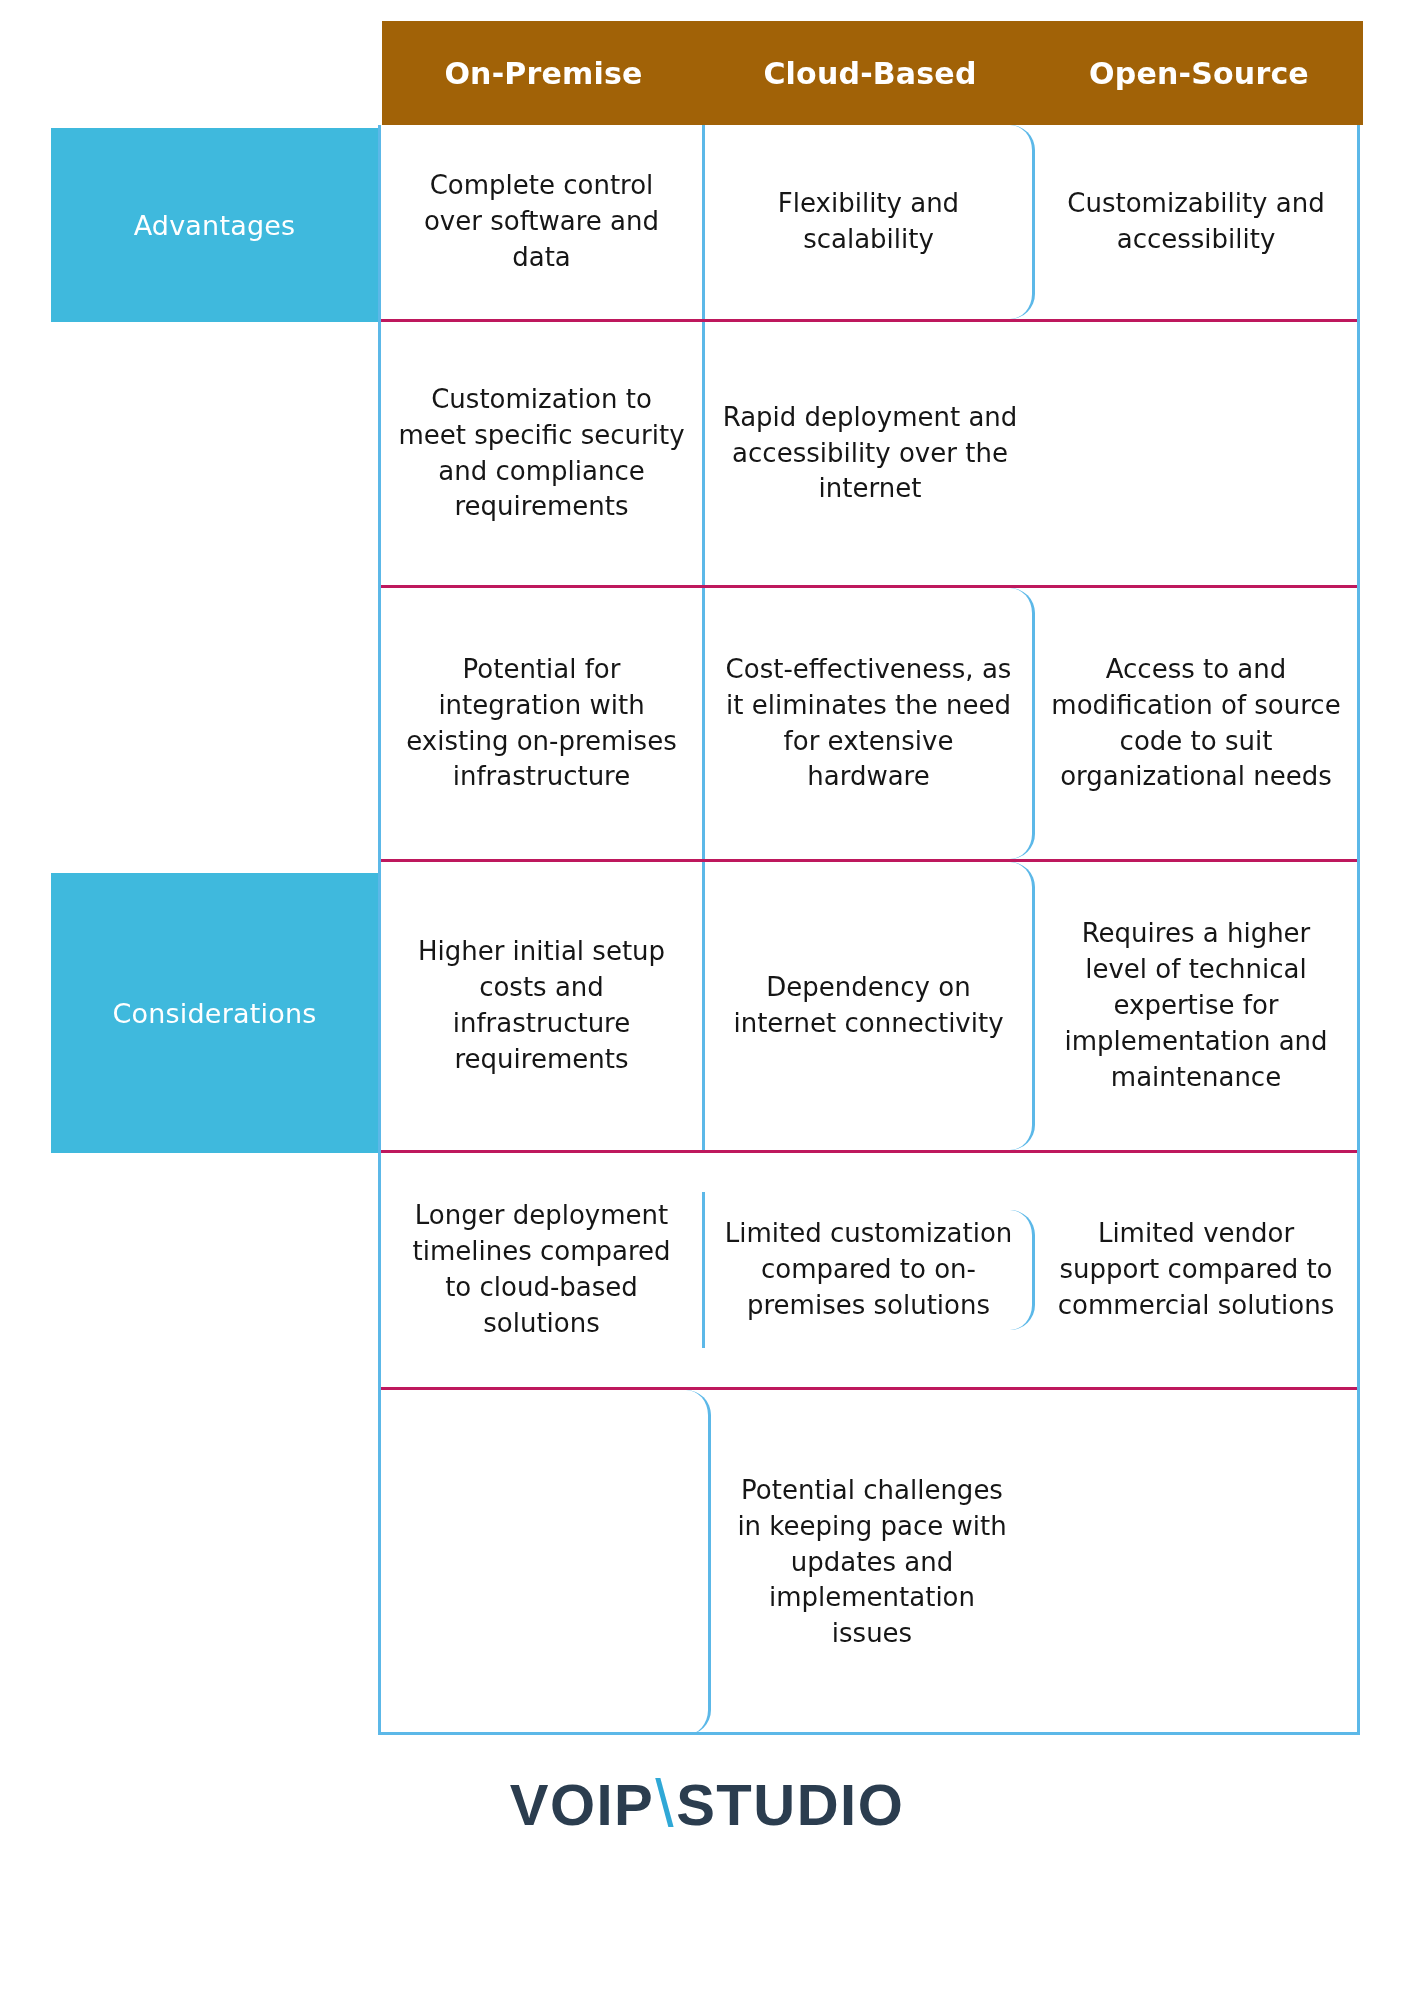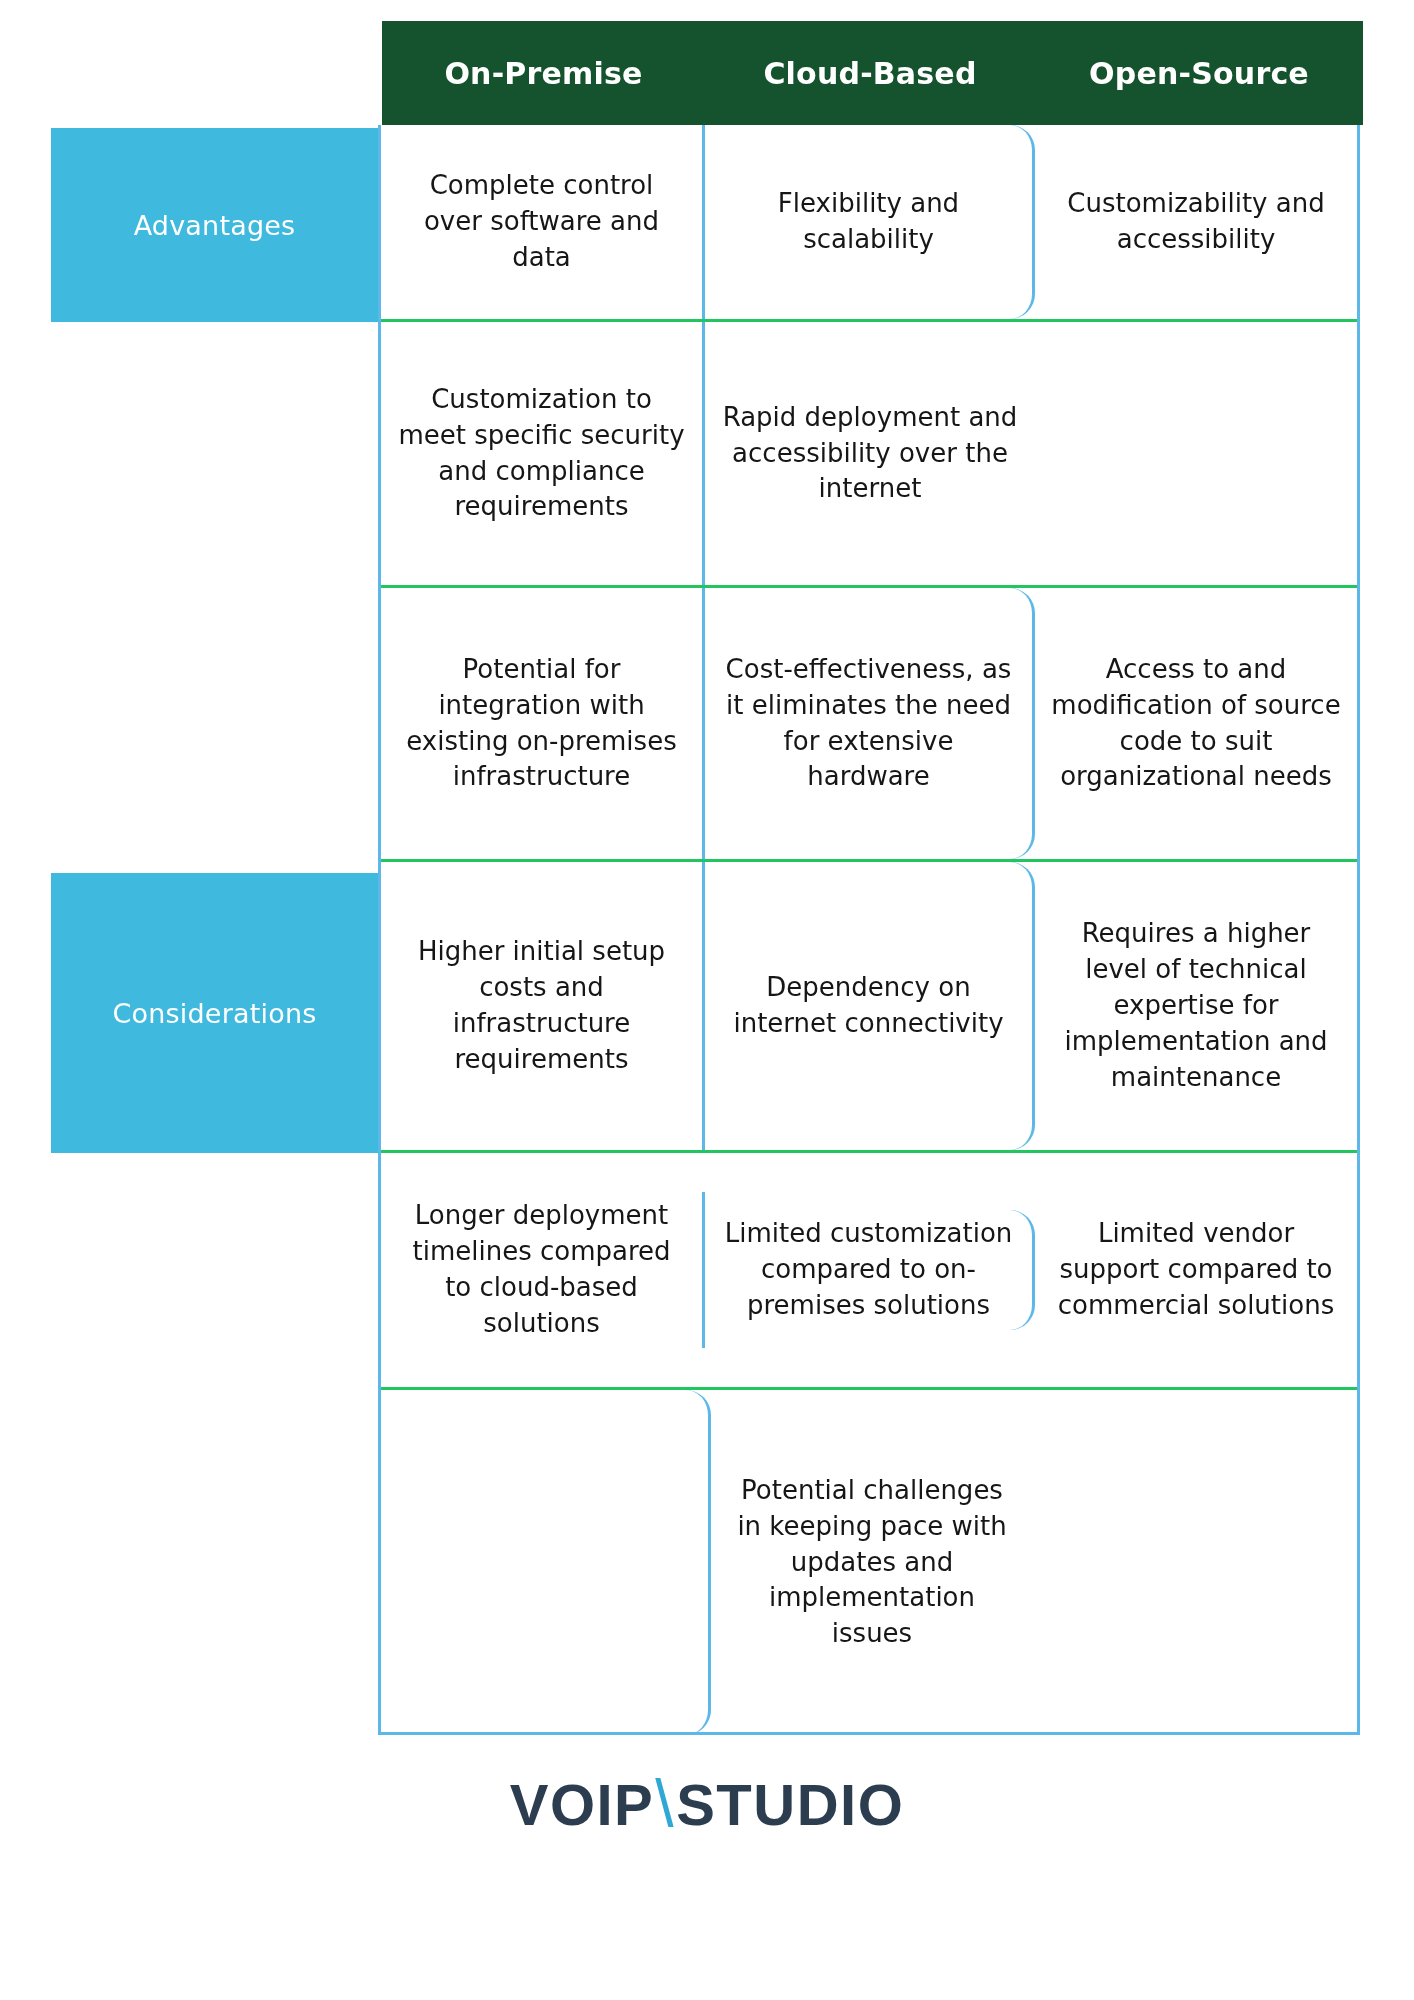--- a/index.html
+++ b/index.html
@@ -10,21 +10,21 @@
     position:relative;
     overflow:hidden;
   }
   .sheet{position:absolute;left:0;top:0;width:1414px;height:2000px;}
 
   
   .header-band{
     position:absolute;
     left:382px;top:21px;
     width:981px;height:104px;
-    background:#14532d;
+    background:#a16207;
     display:flex;
   }
   .header-cell{
     flex:0 0 auto;
     display:flex;align-items:center;justify-content:center;
     color:#ffffff;
     font-size:30px;
     font-weight:bold;
     letter-spacing:.2px;
   }
@@ -50,21 +50,21 @@
     position:absolute;
     left:378px;top:125px;
     width:982px;height:1610px;
     box-sizing:border-box;
     border:3px solid #5cb8e8;
     border-top:none;
   }
   .row{
     display:flex;
     box-sizing:border-box;
-    border-bottom:3px solid #22c55e;
+    border-bottom:3px solid #be185d;
   }
   .row:last-child{border-bottom:none;}
   .cell{
     box-sizing:border-box;
     border-right:3px solid #5cb8e8;
     display:flex;align-items:center;justify-content:center;
     text-align:center;
     font-size:26px;
     line-height:1.38;
     color:#161616;

